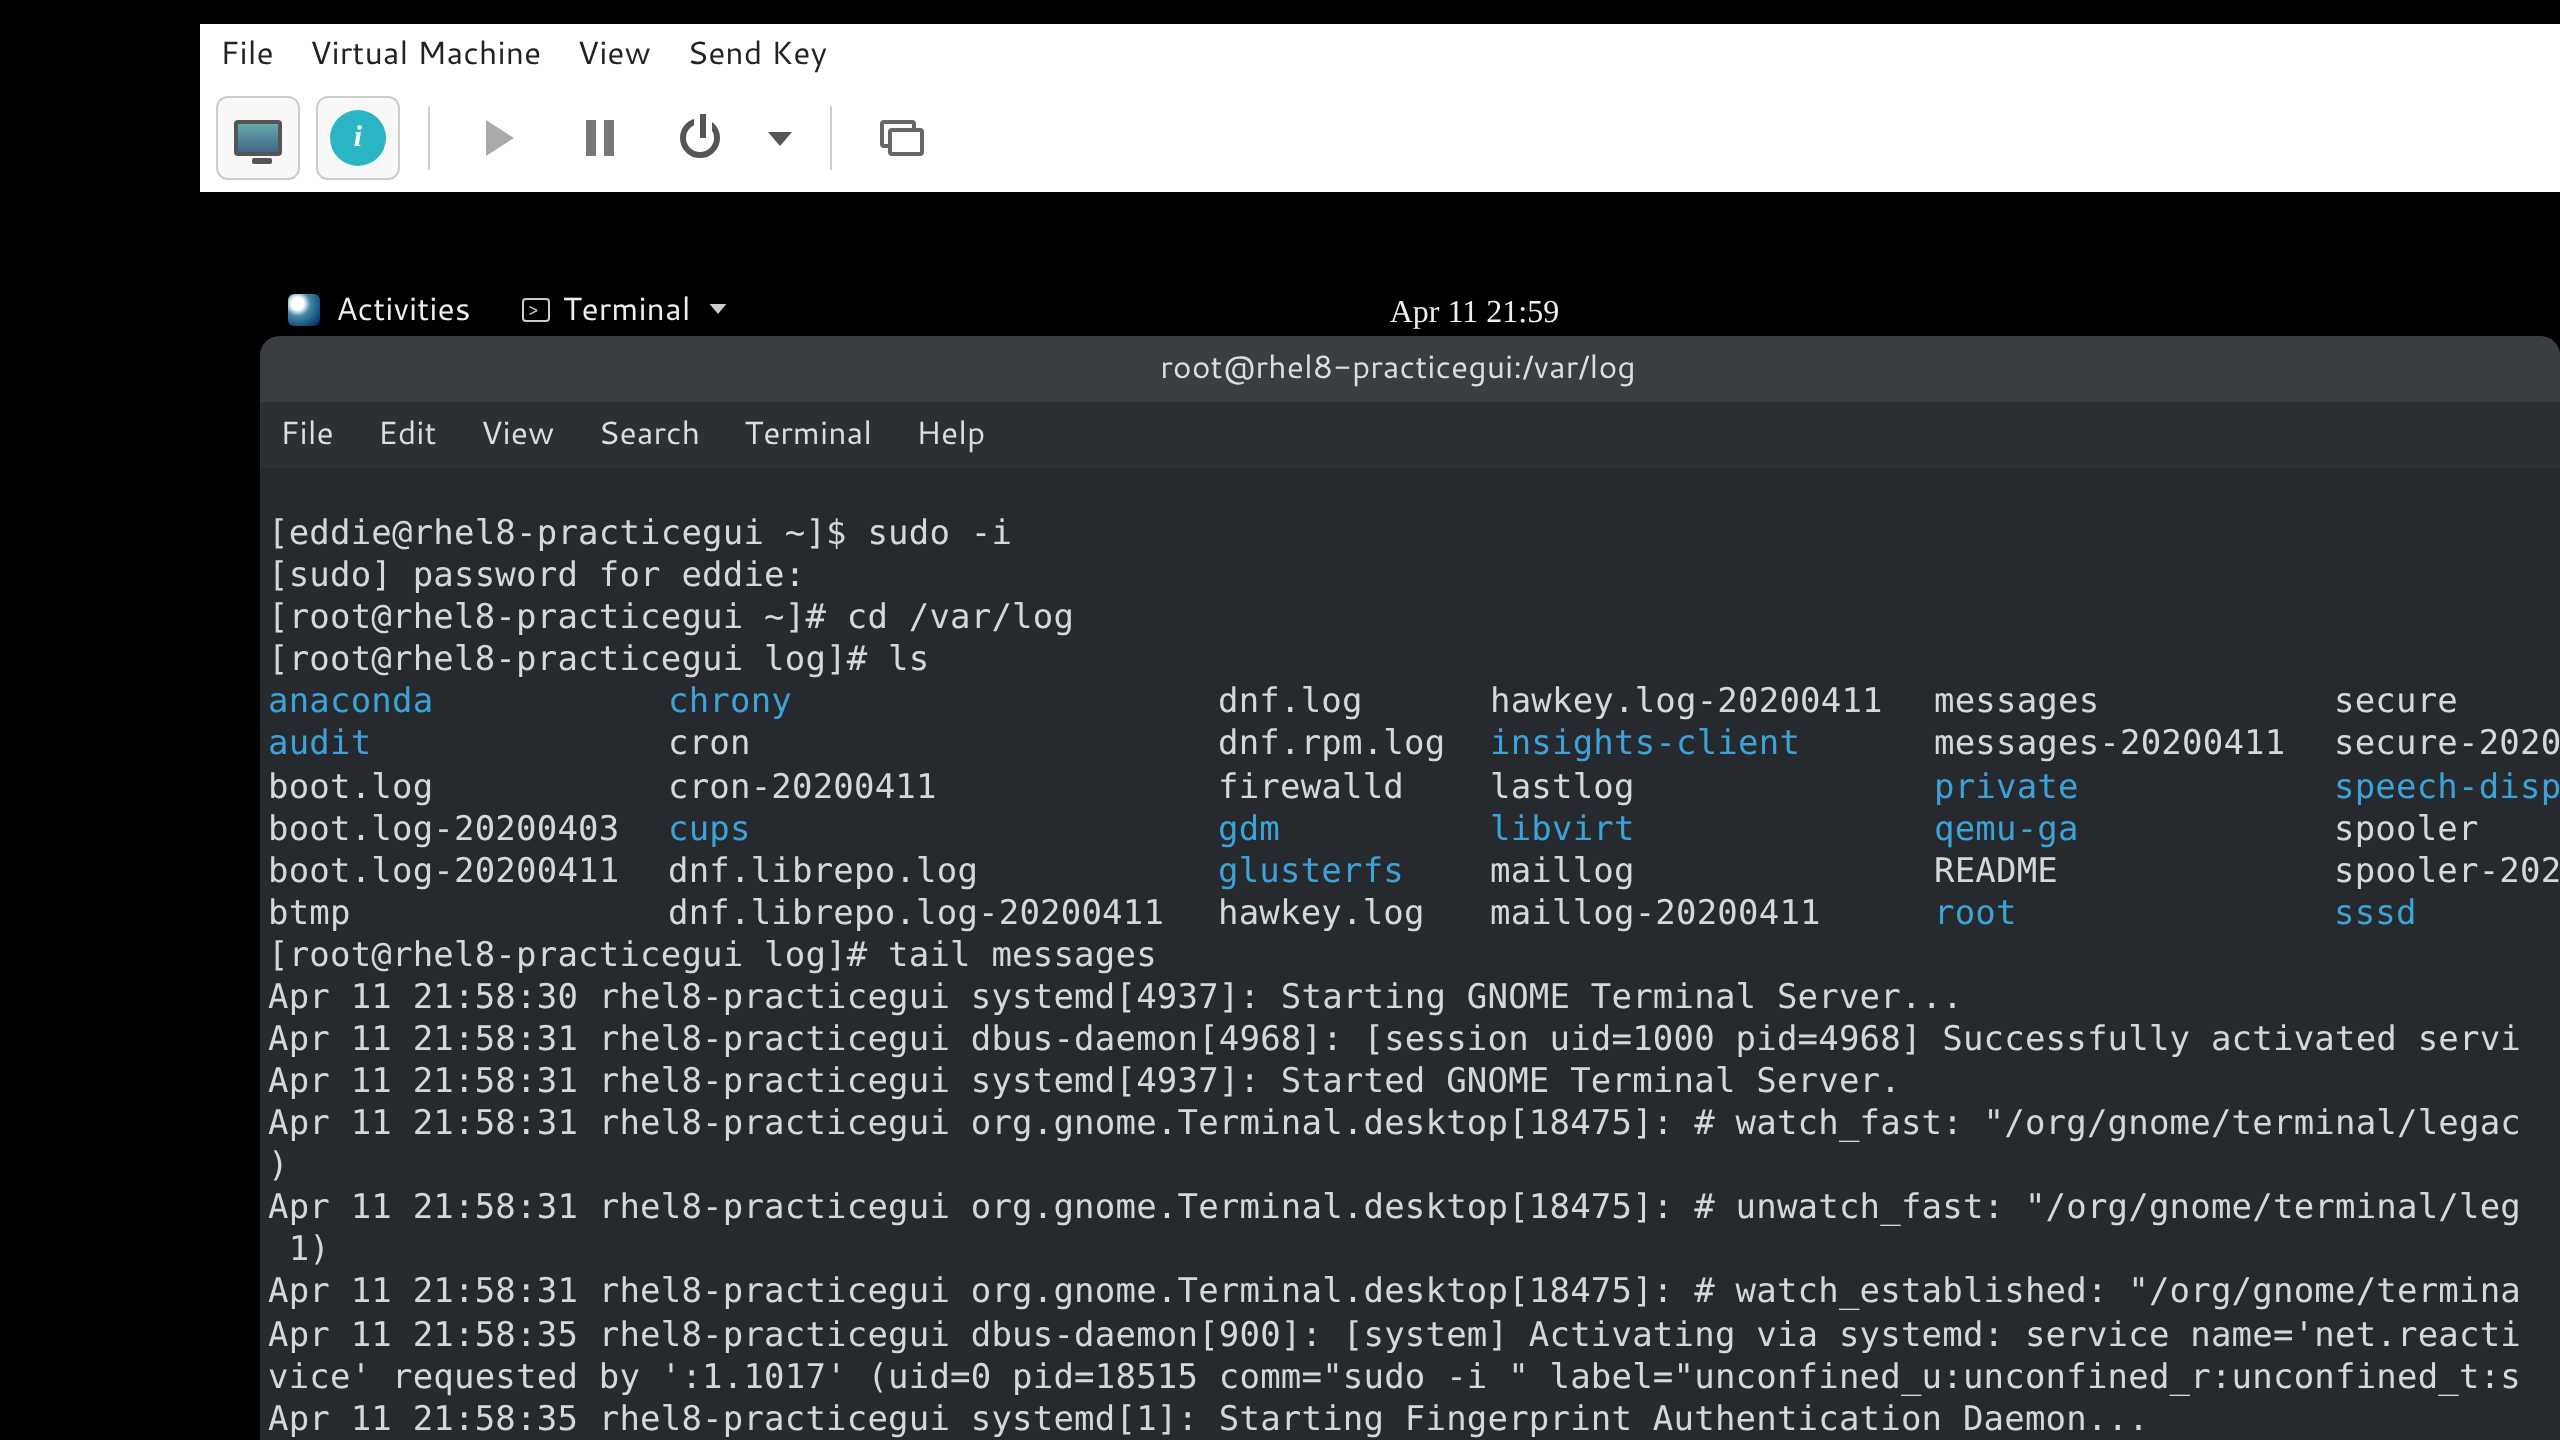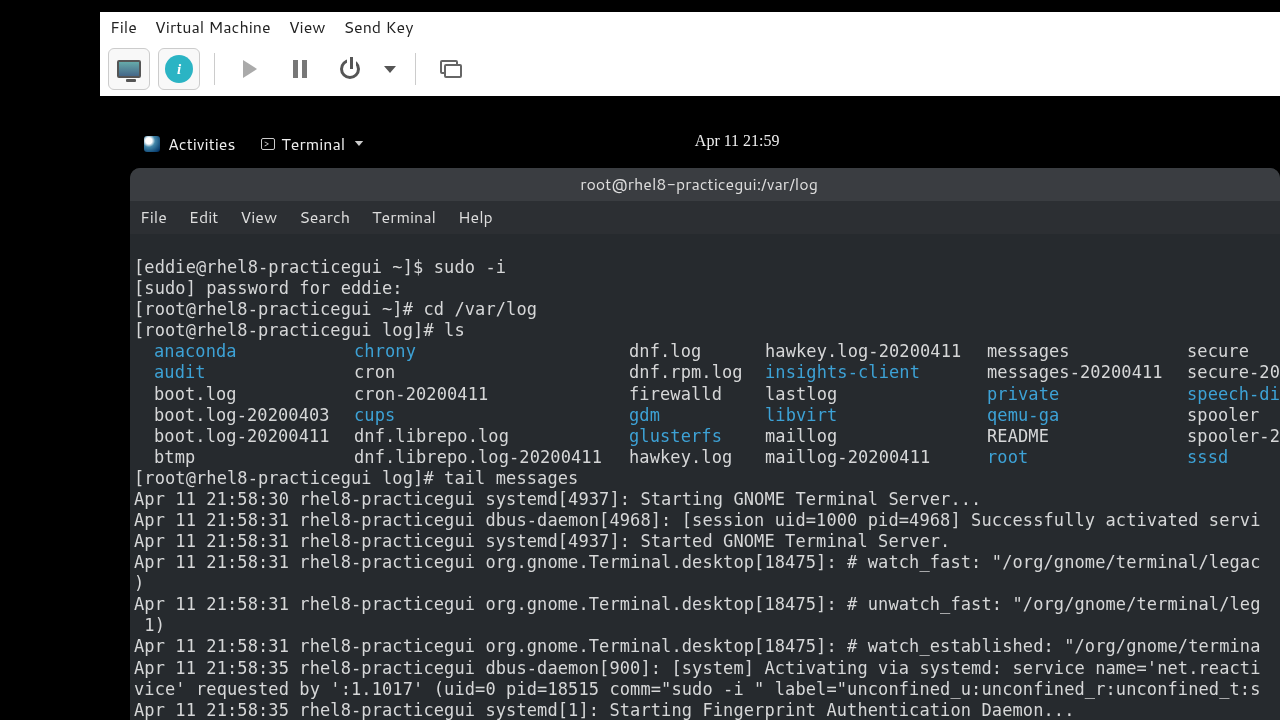--- a/index.html
+++ b/index.html
@@ -92,21 +92,21 @@
   
   .gnome-topbar {
     position: absolute;
     left: 130px;
     top: 132px;
     width: 1150px;
     height: 34px;
     background: #000;
     color: #eee;
     display: flex;
-    align-items: flex-start;
+    align-items: flex-end;
     padding: 0 14px;
     font-size: 16px;
     z-index: 10;
   }
   .activities {
     display: flex; align-items: center; gap: 8px; cursor: pointer;
   }
   .activities-icon {
     width: 16px; height:16px; background: radial-gradient(circle at 30% 30%, #fff 20%, #48a 40%, #036 90%); border-radius:3px;
   }
@@ -164,21 +164,21 @@
     white-space: pre;
     letter-spacing: 0.1px;
   }
   .c-cyan  { color: #3da2d6; font-weight: 500; }
 
   .ls-grid {
     display: grid;
     grid-template-columns: 200px 275px 136px 222px 200px 200px;
     line-height: 1.24;
   }
-  .ls-grid span { white-space: pre; margin-left: 20px; }
+  .ls-grid span { white-space: pre; }
 </style>
 </head>
 <body>
 
 <div class="vm-window">
   <div class="vm-menubar">
     <span class="vm-menu-item">File</span>
     <span class="vm-menu-item">Virtual Machine</span>
     <span class="vm-menu-item">View</span>
     <span class="vm-menu-item">Send Key</span>

